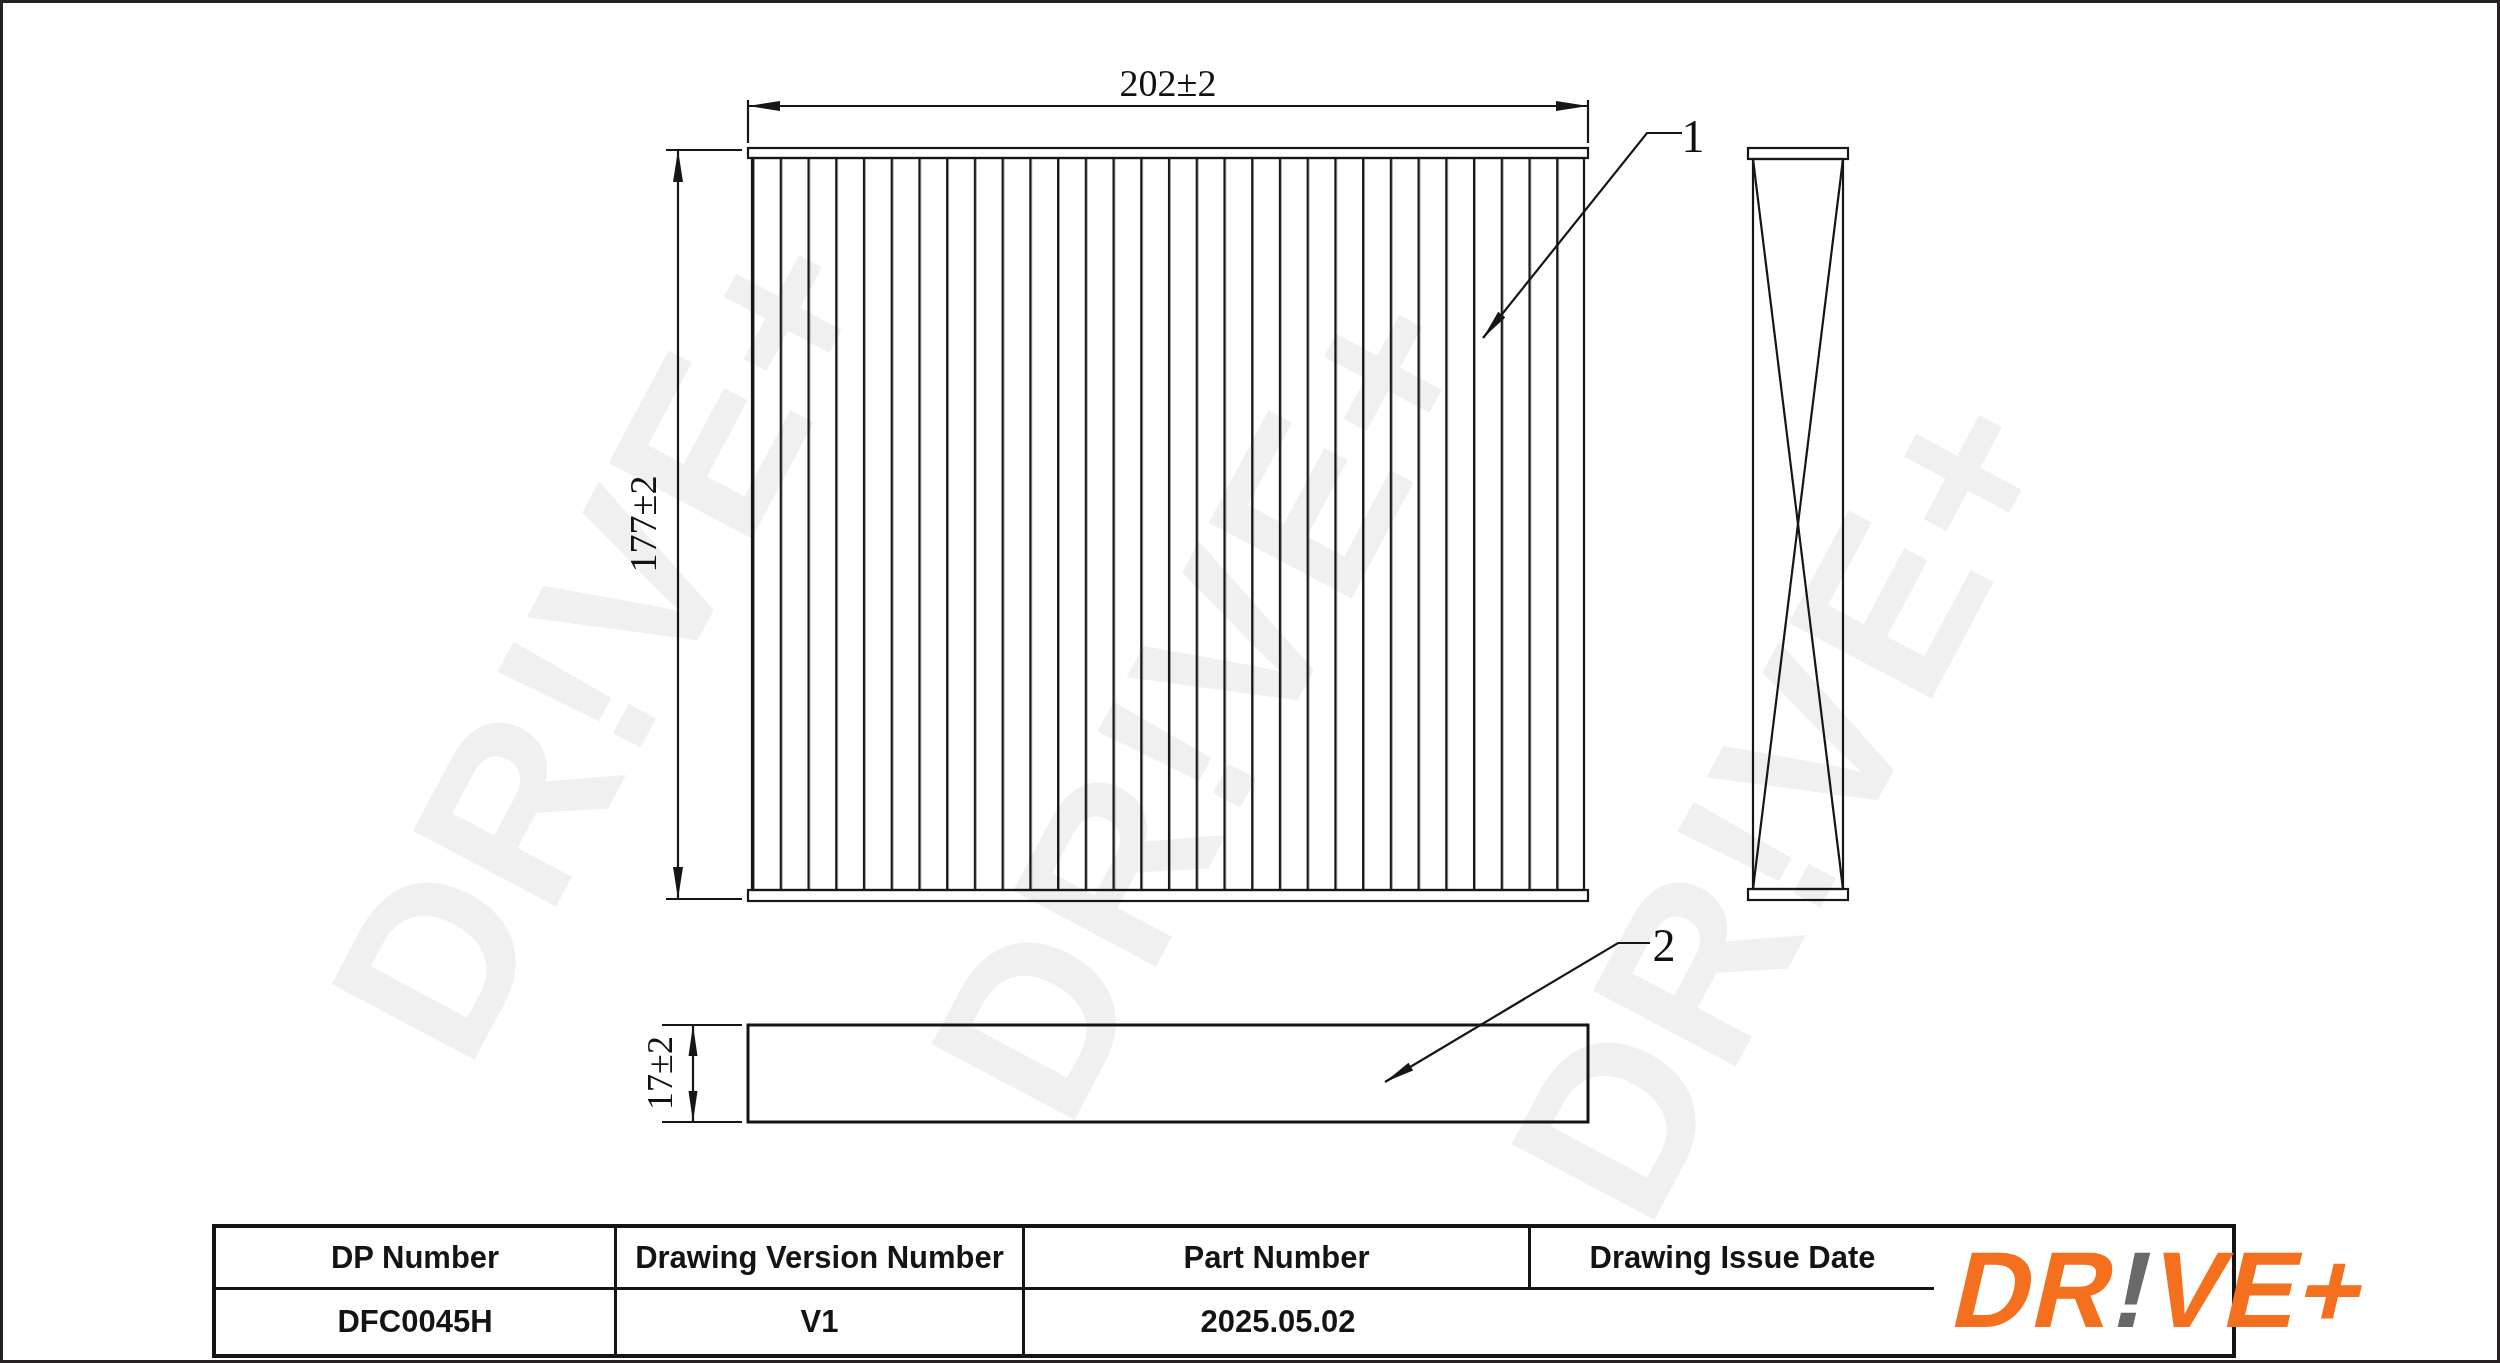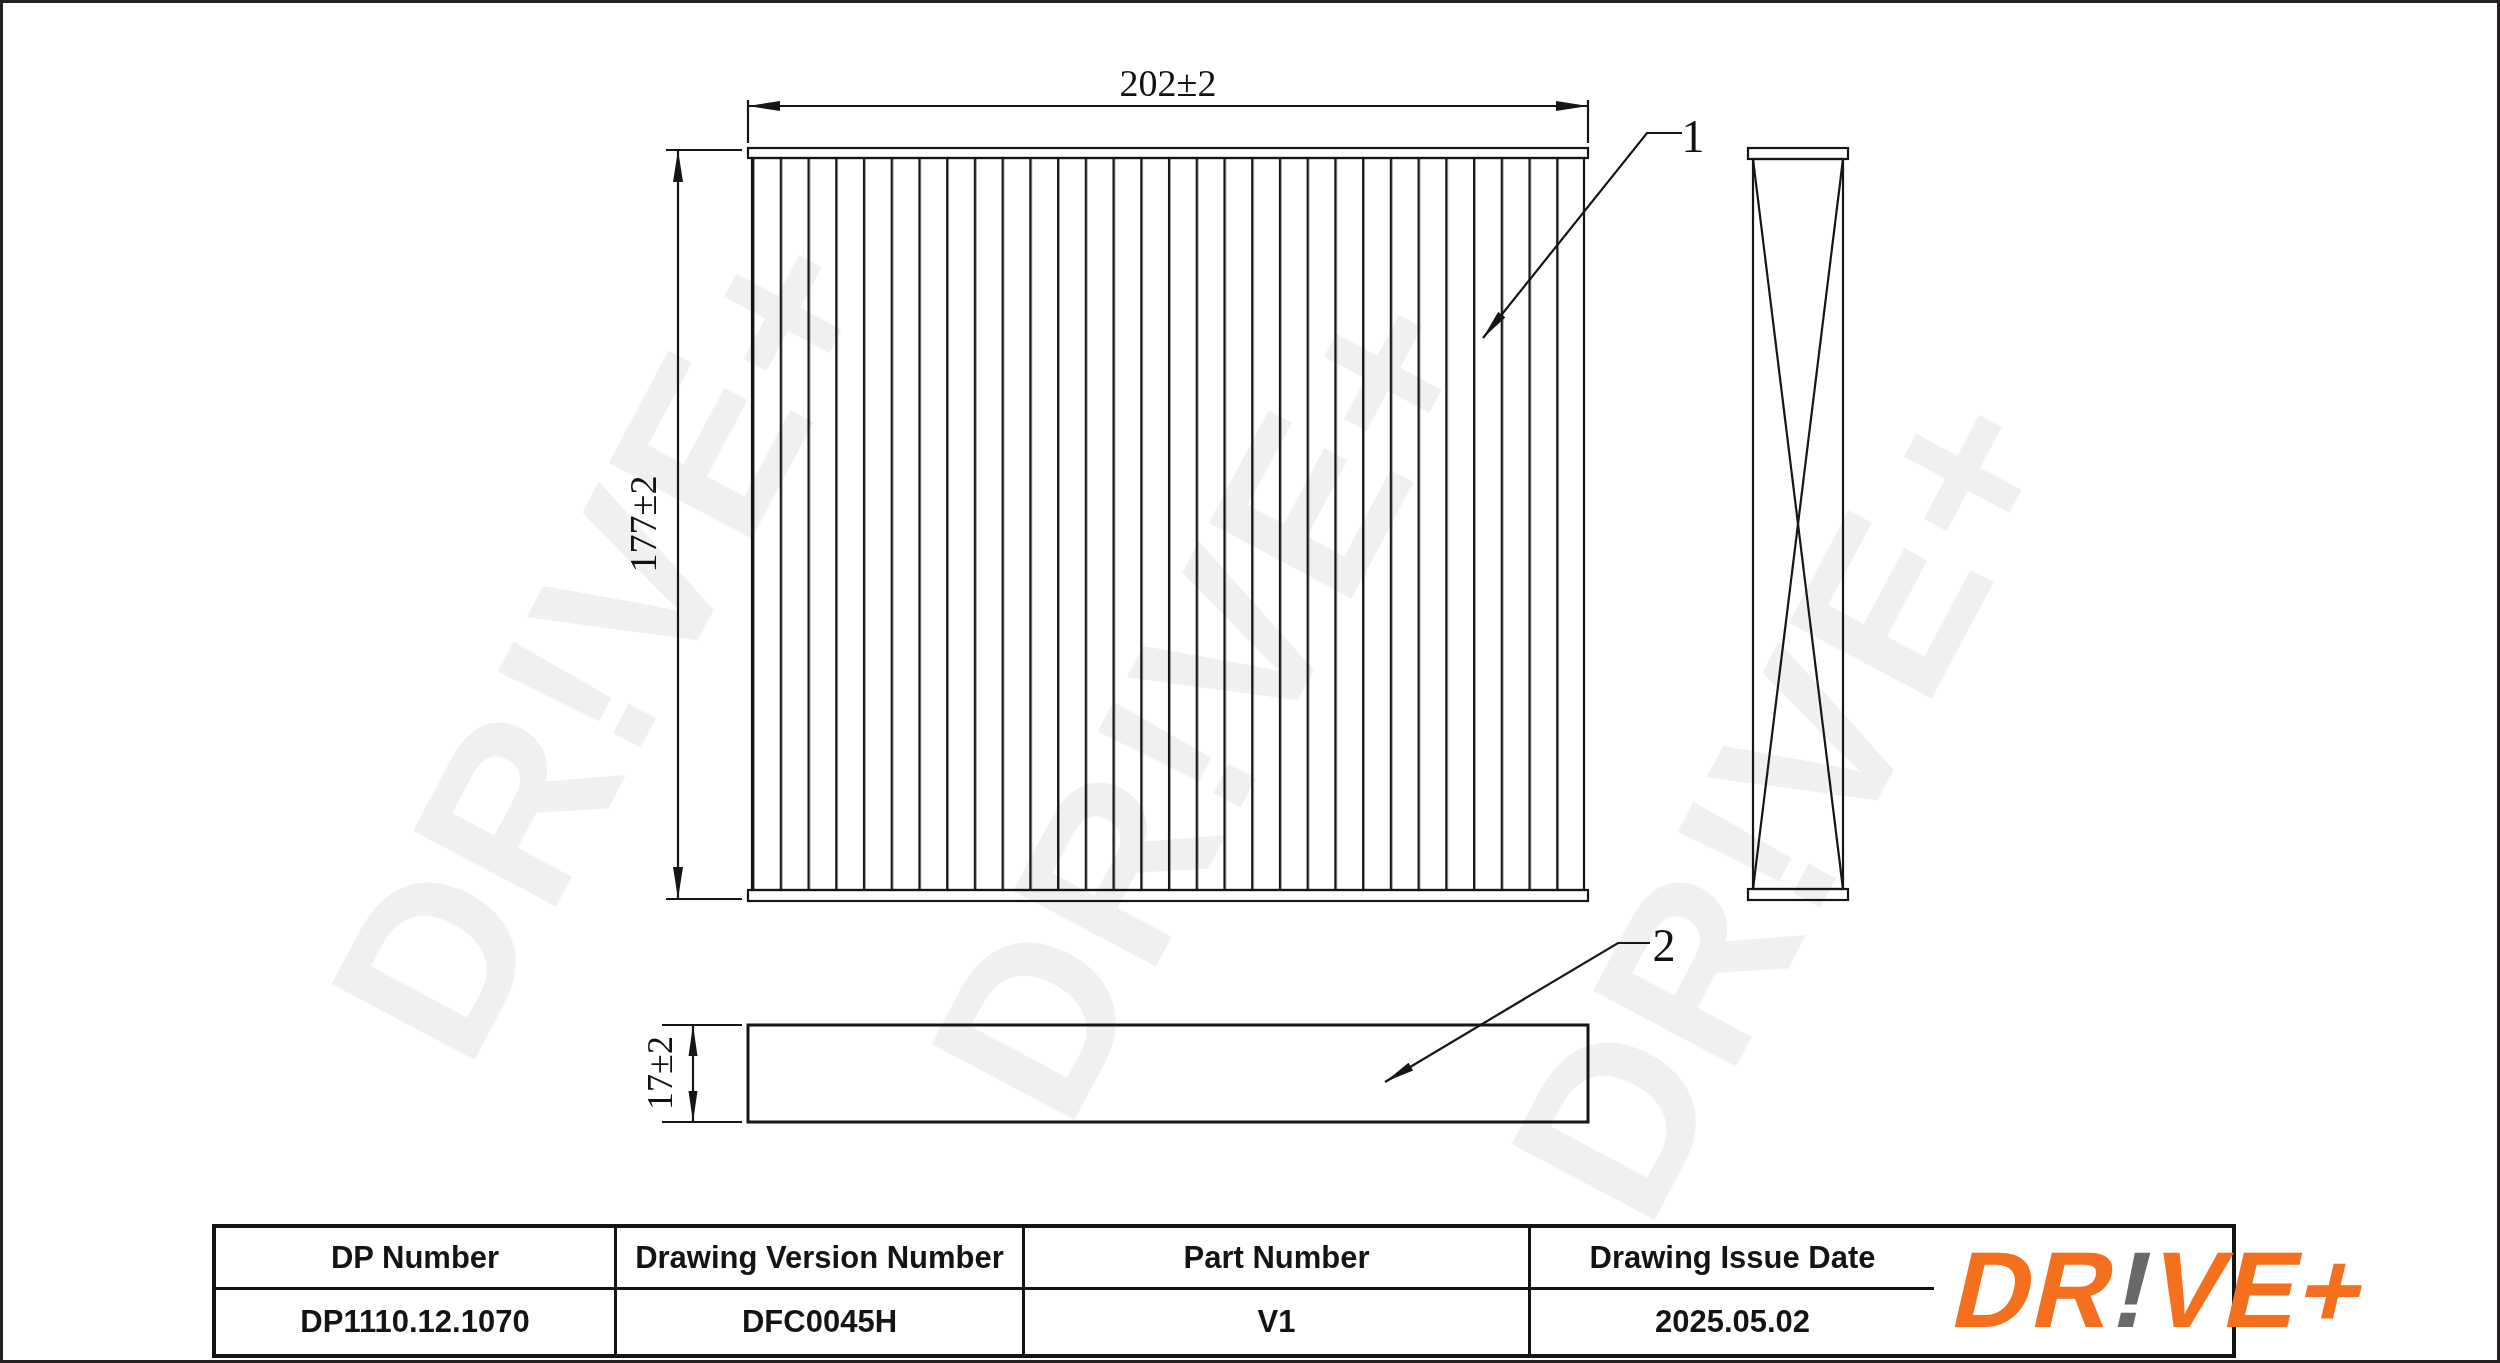--- a/index.html
+++ b/index.html
@@ -111,21 +111,20 @@
     <polygon class="arr" points="1385,1082 1408.5,1062.8 1413.1,1070.5"></polygon>
     <text class="callout" x="1664" y="961" text-anchor="middle">2</text>
   </g>
 </svg>
 
 <div class="tblock">
   <div class="tcell">DP Number</div>
   <div class="tcell">Drawing Version Number</div>
   <div class="tcell">Part Number</div>
   <div class="tcell lastcol">Drawing Issue Date</div>
-  <div class="tcell lastrow">DP1110.12.1070</div>
   <div class="tcell lastrow">DFC0045H</div>
   <div class="tcell lastrow">V1</div>
   <div class="tcell lastrow lastcol">2025.05.02</div>
 </div>
 
 <div class="logo">
   <div class="logo-inner">
     <span class="logo-orange">DR</span><span class="logo-gray">!</span><span class="logo-orange">VE+</span>
   </div>
 </div>

